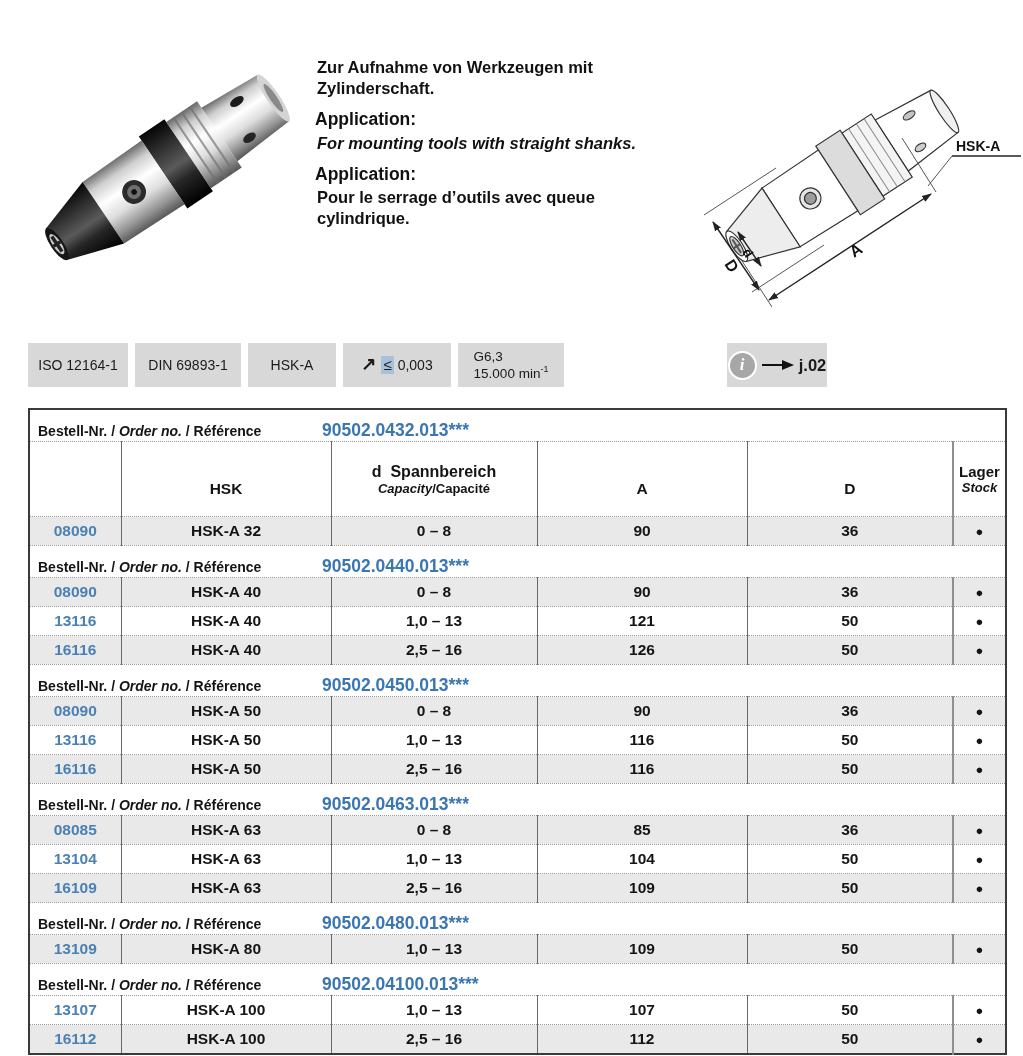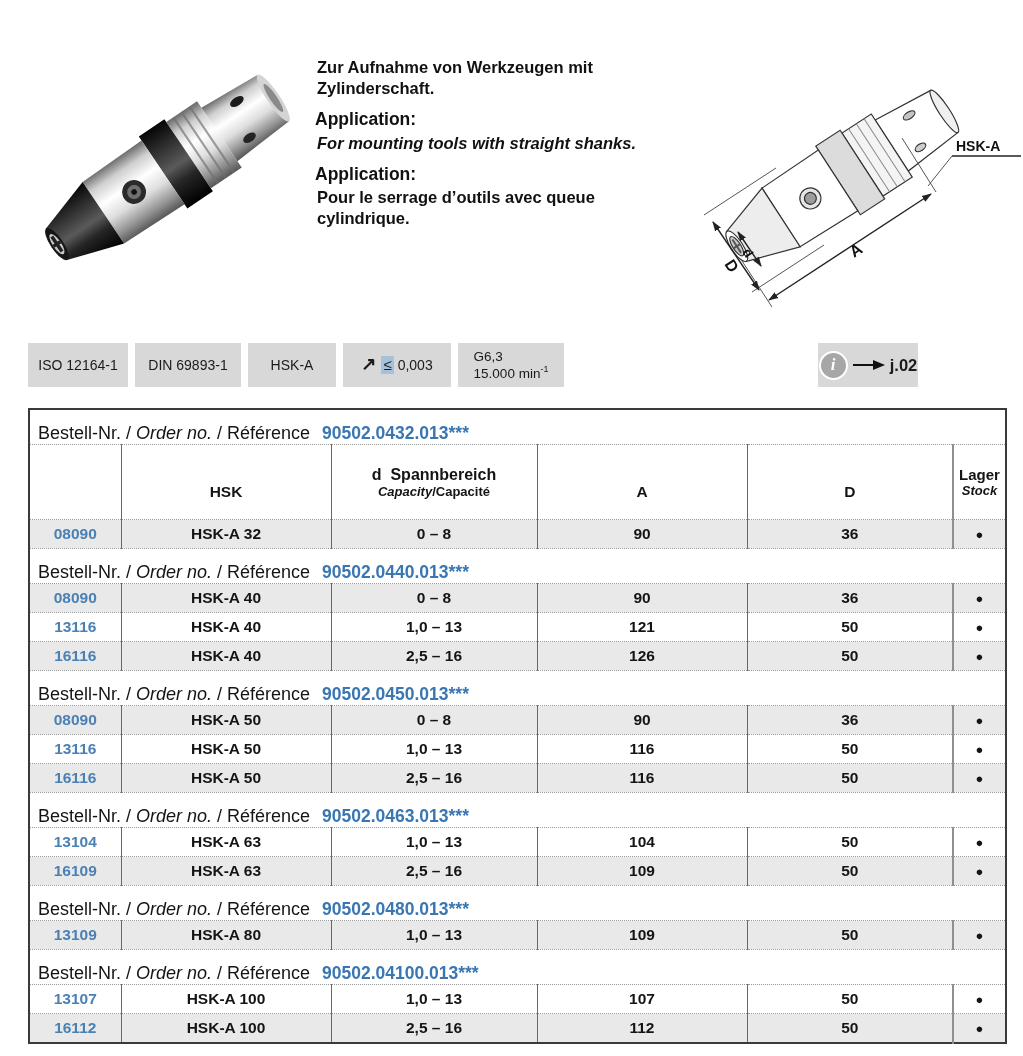--- a/index.html
+++ b/index.html
@@ -9,41 +9,41 @@
   
   .photo-wrap{position:absolute;left:8px;top:36px;width:295px;height:255px;}
   .drawing-wrap{position:absolute;left:676px;top:40px;width:347px;height:285px;}
   .intro{position:absolute;left:315px;top:55px;width:350px;color:#111;}
   .intro h3{margin:0;font-size:17.5px;font-weight:bold;line-height:1.3;}
   .intro h3.gap{margin-top:9px;}
   .intro p{margin:2px;font-size:16.5px;font-weight:bold;line-height:1.27;}
   .intro p.it{font-style:italic;}
 
   
-  .badges{position:absolute;left:28px;top:343px;width:890px;display:flex;gap:7px;height:44px;}
+  .badges{position:absolute;left:28px;top:343px;width:799px;display:flex;gap:7px;height:44px;}
   .badge{background:var(--badge_bg);display:flex;align-items:center;justify-content:center;
          font-size:14px;color:#1a1a1a;line-height:1.15;}
   .b1{width:100px}.b2{width:106px}.b3{width:88px}.b4{width:108px}.b5{width:106px}
   .runout-arrow{font-weight:bold;font-size:18px;transform:translateY(-1px);}
   .lte{background:var(--highlight_blue);padding:0 2px;margin:0 4px 0 5px;font-size:15px;}
   .balance{text-align:left;font-size:13.5px;}
   .balance sup{font-size:9px;}
   .badge-info{margin-left:auto;width:100px;gap:5px;}
   .info-circle{width:25px;height:25px;border-radius:50%;background:#a7a7a7;border:2px solid #fff;
                color:#fff;display:flex;align-items:center;justify-content:center;
                font:italic bold 17px "Liberation Serif",serif;flex:none;}
   .info-ref{font-weight:bold;font-size:16.5px;}
 
   
   table{position:absolute;left:28px;top:408px;width:977px;border-collapse:collapse;
         table-layout:fixed;border:2px solid #3a3a3a;}
   td{padding:0;text-align:center;font-weight:bold;font-size:15.5px;color:#141414;overflow:hidden;}
   tr.sec-row td{height:30px;text-align:left;border-top:1px dotted #999;border-bottom:1px dotted #999;background:#fff;}
   .sec-inner{display:flex;align-items:baseline;padding-left:8px;}
-  .sec-label{font-weight:normal;font-size:18px;width:284px;flex:none;white-space:nowrap;margin-top:13px;}
+  .sec-label{font-weight:bold;font-size:14px;width:284px;flex:none;white-space:nowrap;margin-top:13px;}
   .order-no{color:var(--accent_blue);font-size:17.5px;font-weight:bold;white-space:nowrap;}
   tr.colhead td{height:56px;vertical-align:bottom;padding-bottom:18px;background:#fff;border-top:1px dotted #999;}
   tr.colhead td.two-line{vertical-align:middle;padding-bottom:0;}
   .ch-cap-l1{font-size:16px;white-space:pre;}
   .ch-sub{font-size:13px;}
   .ch-sub i{font-style:italic;}
   .ch-lager-l1{font-size:15px;}
   tr.colhead td+td, tr.data-row td+td{border-left:1.5px solid #686868;}
   tr.colhead td:last-child, tr.data-row td:last-child{border-left:2px solid #8f8f8f;}
   tr.data-row td{height:28px;border-top:1px dotted #999;background:#fff;}
@@ -288,20 +288,28 @@
           <td class="c-stock">●</td>
         </tr>
         <tr class="sec-row">
           <td colspan="6">
             <div class="sec-inner">
               <span class="sec-label">Bestell-Nr. / <i>Order no.</i> / Référence</span>
               <span class="order-no">90502.0463.013***</span>
             </div>
           </td>
         </tr>
+        <tr class="data-row shaded">
+          <td class="c-no">08085</td>
+          <td>HSK-A 63</td>
+          <td>0 – 8</td>
+          <td>85</td>
+          <td>36</td>
+          <td class="c-stock">●</td>
+        </tr>
         <tr class="data-row">
           <td class="c-no">13104</td>
           <td>HSK-A 63</td>
           <td>1,0 – 13</td>
           <td>104</td>
           <td>50</td>
           <td class="c-stock">●</td>
         </tr>
         <tr class="data-row shaded">
           <td class="c-no">16109</td>

